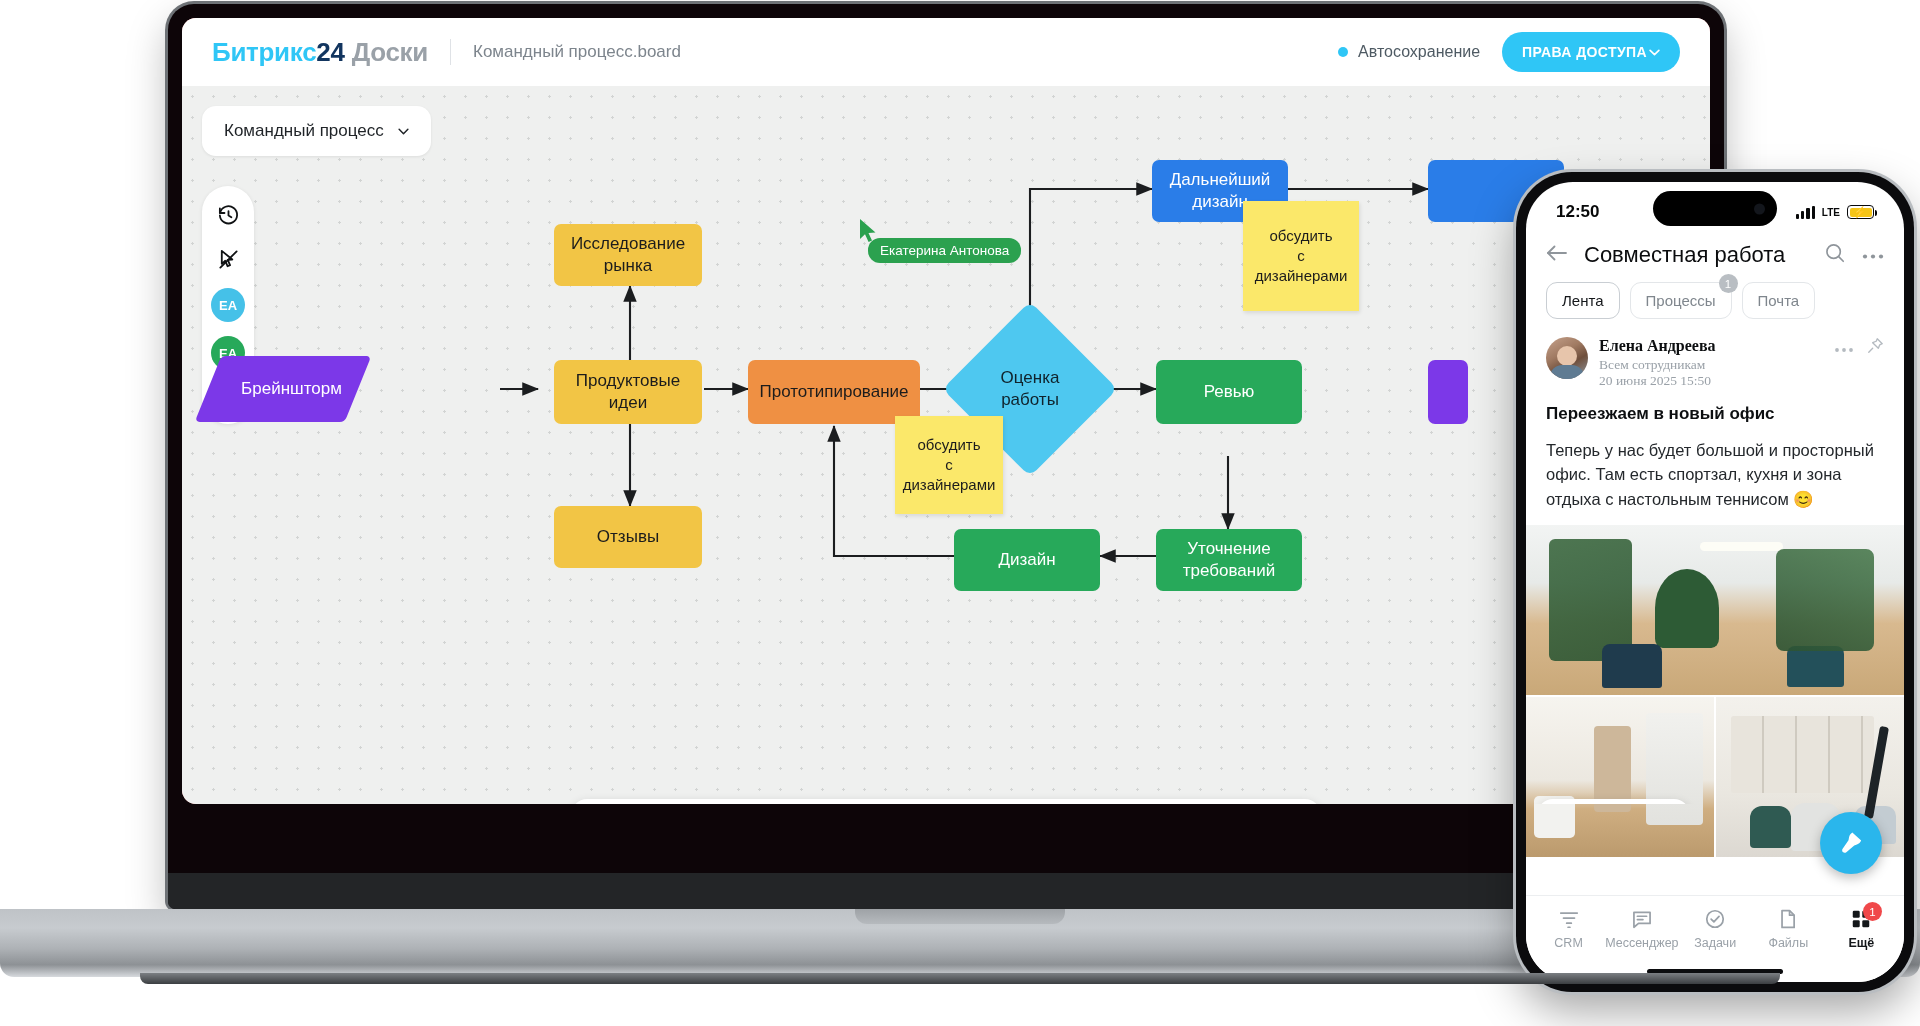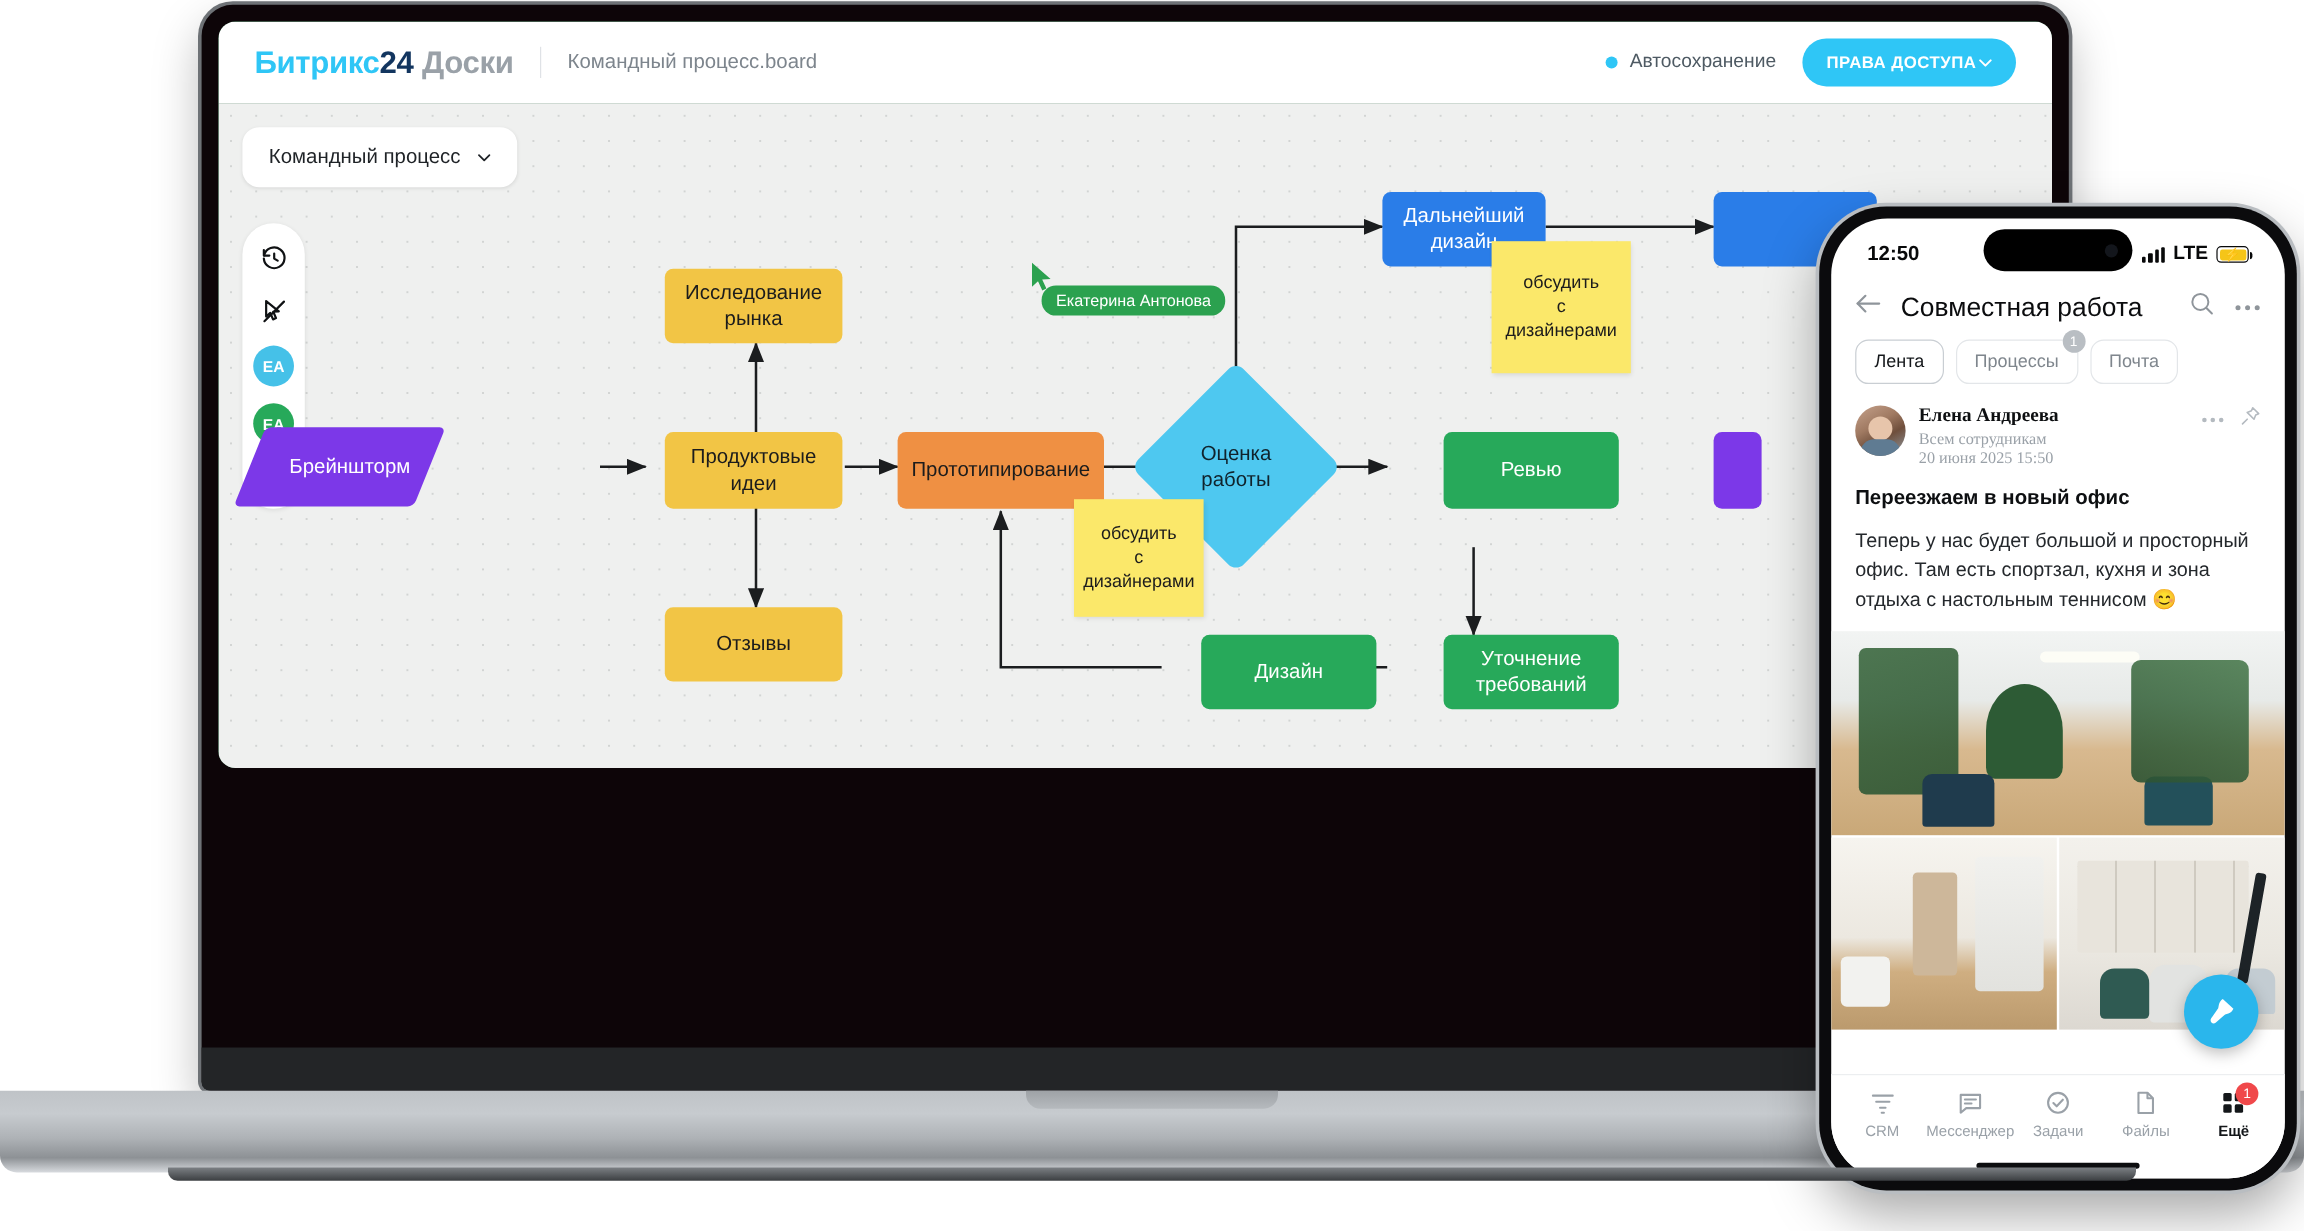--- a/index.html
+++ b/index.html
@@ -38,22 +38,22 @@
   }
   .laptop-foot {
     position: absolute; left: 140px; top: 973px; width: 1640px; height: 11px;
     background: linear-gradient(180deg,#7b7f83,#3b3e41);
     border-radius: 0 0 8px 8px;
     filter: blur(.3px);
   }
 
   .laptop-viewport {
     position: absolute; left: 14px; top: 14px;
-    width: 1528px; height: 622px;
-    background: #14532d; border-radius: 14px; overflow: hidden;
+    width: 1528px; height: 786px;
+    background: #fca5a5; border-radius: 14px; overflow: hidden;
   }
 
   
   .app-header {
     height: 68px; background: #fff;
     display: flex; align-items: center; padding: 0 30px;
     position: relative; z-index: 5;
   }
   .logo { font-size: 26px; font-weight: bold; letter-spacing: -.3px; white-space: nowrap; }
   .logo .b { color: #2fc6f6; }
@@ -101,21 +101,21 @@
   .av-green { background: #27a95a; }
 
   
   .node {
     position: absolute; display: flex; align-items: center; justify-content: center;
     text-align: center; border-radius: 7px; font-size: 17px; line-height: 1.28;
     padding: 9px; cursor: pointer;
   }
   .n-yellow { background: #f2c545; color: #1c1c1c; }
   .n-orange { background: #ef9043; color: #1c1c1c; }
-  .n-green  { background: #27a95a; color: #fff; margin-left: 47px; }
+  .n-green  { background: #27a95a; color: #fff; }
   .n-blue   { background: #2a7de8; color: #fff; }
 
   .node-purple {
     position: absolute; cursor: pointer;
     display: flex; align-items: center; justify-content: center;
     color: #fff; font-size: 17px;
   }
   .node-purple .skew {
     position: absolute; inset: 0; background: #7c38e8;
     transform: skewX(-22deg); border-radius: 5px;
@@ -190,21 +190,21 @@
   }
   .status-bar { height: 52px; display: flex; align-items: center; padding: 8px 30px 0; position: relative; }
   .sb-time { font-size: 17px; font-weight: bold; color: #08090a; }
   .dyn-island {
     position: absolute; left: 50%; transform: translateX(-50%); top: 9px;
     width: 124px; height: 35px; background: #000; border-radius: 18px;
   }
   .dyn-cam { position: absolute; right: 12px; top: 50%; transform: translateY(-50%);
              width: 11px; height: 11px; border-radius: 50%; background: #13161c; }
   .sb-right { margin-left: auto; display: flex; align-items: center; gap: 7px; }
-  .sb-lte { font-size: 16px; font-weight: bold; color: #08090a; }
+  .sb-lte { font-size: 10px; font-weight: bold; color: #08090a; }
   .bars { display: flex; align-items: flex-end; gap: 2px; height: 13px; }
   .bars i { width: 3.2px; background: #08090a; border-radius: 1px; display: block; }
   .batt { width: 27px; height: 14px; border: 1.6px solid #08090a; border-radius: 4px; position: relative; }
   .batt::after { content: ""; position: absolute; right: -4px; top: 4px; width: 2px; height: 6px; background: #08090a; border-radius: 0 2px 2px 0; }
   .batt-fill { position: absolute; inset: 1.5px; background: #f5c518; border-radius: 2px; }
   .batt-bolt { position: absolute; left: 50%; top: 50%; transform: translate(-50%,-50%); font-size: 11px; color: #08090a; }
 
   .ph-head { display: flex; align-items: center; padding: 8px 20px 14px; gap: 16px; }
   .ph-title { font-size: 22px; color: #0b0c0e; font-weight: normal; }
   .ph-head-right { margin-left: auto; display: flex; align-items: center; gap: 16px; }

